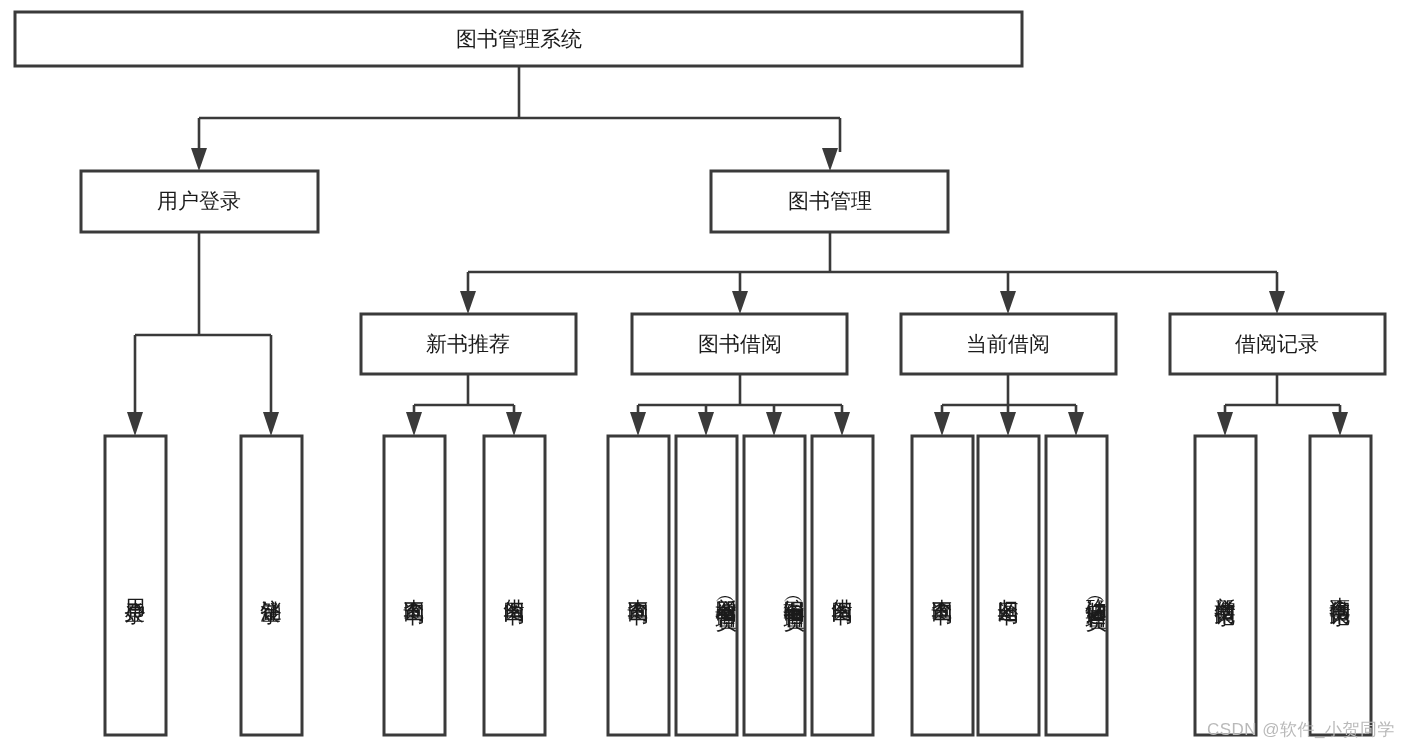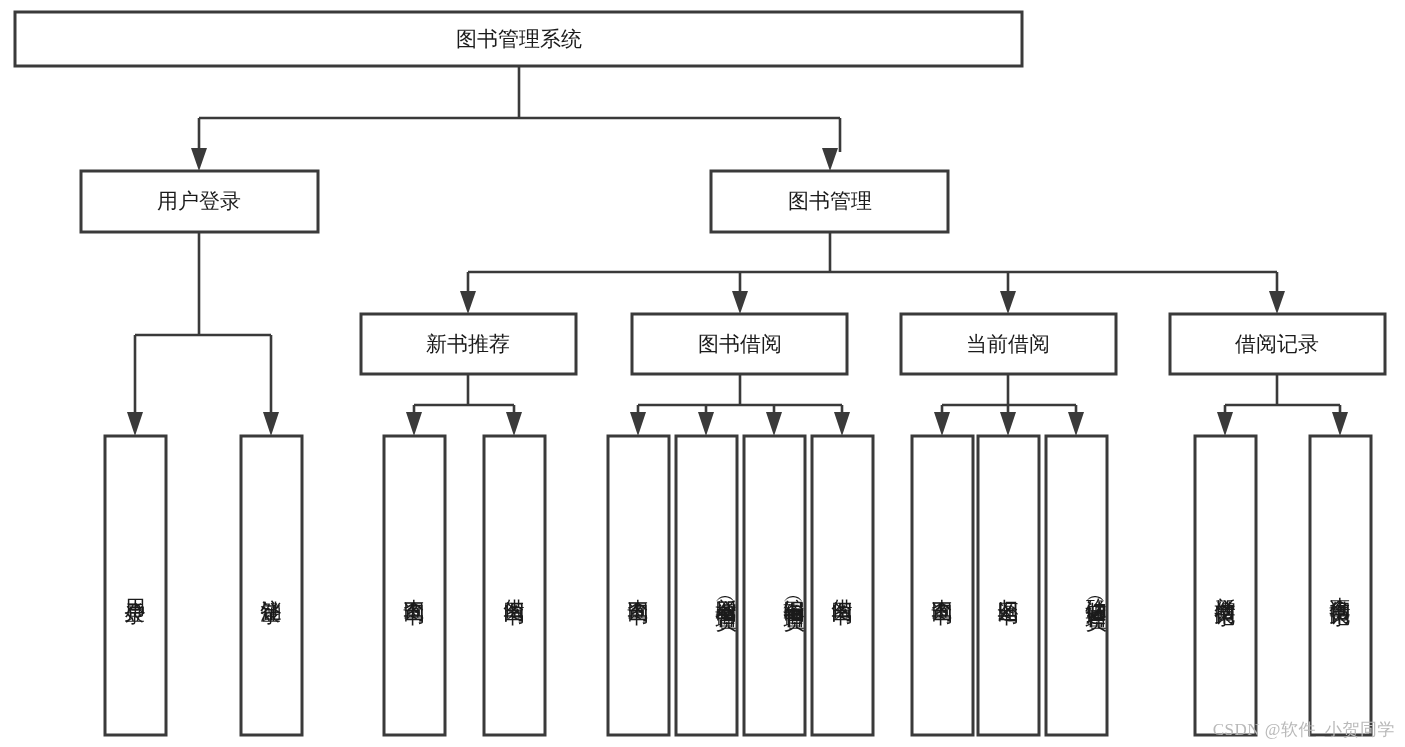--- a/index.html
+++ b/index.html
@@ -61,21 +61,21 @@
     justify-content: center;
     line-height: 1;
     text-align: center;
     box-sizing: border-box;
     pointer-events: none;
   }
   .watermark {
     position: absolute;
     right: 10px;
     bottom: 6px;
-    font-family: Liberation Serif, serif;
+    font-family: Liberation Sans, sans-serif;
     font-size: 17px;
     color: #b9b9b9;
     letter-spacing: 0.5px;
     white-space: nowrap;
   }
 </style>
 </head>
 <body>
 
 <div id="diagram-root">

